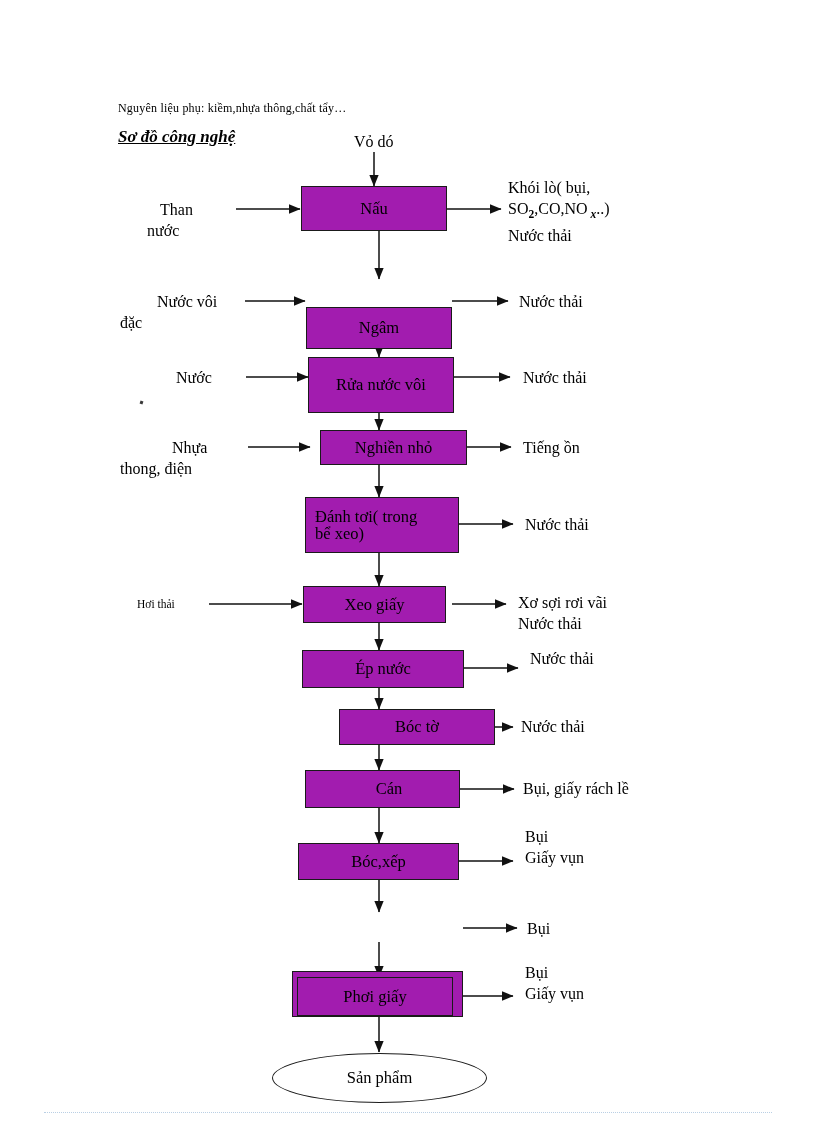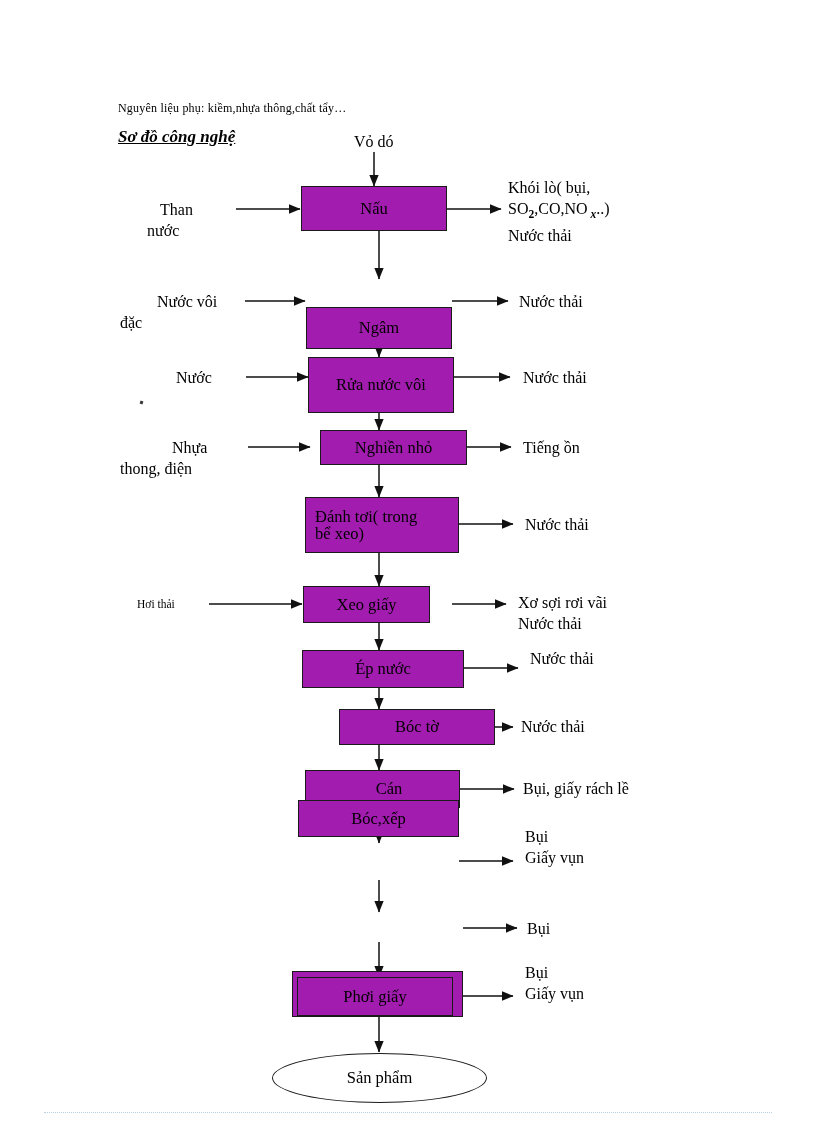--- a/index.html
+++ b/index.html
@@ -137,37 +137,37 @@
 
 <div class="abs box" style="left:320px;top:430px;width:147px;height:35px;">
   <span>Nghiền nhỏ</span>
 </div>
 
 <div class="abs box left-align" style="left:305px;top:497px;width:154px;height:56px;">
   <span style="white-space:pre-line;line-height:17px;">Đánh tơi( trong
 bể xeo)</span>
 </div>
 
-<div class="abs box" style="left:303px;top:586px;width:127px;height:37px;">
+<div class="abs box" style="left:303px;top:586px;width:143px;height:37px;">
   <span>Xeo giấy</span>
 </div>
 
 <div class="abs box" style="left:302px;top:650px;width:162px;height:38px;">
   <span>Ép nước</span>
 </div>
 
 <div class="abs box" style="left:303px;top:709px;width:156px;height:36px;margin-left:36px;">
   <span>Bóc tờ</span>
 </div>
 
 <div class="abs box" style="left:305px;top:770px;width:155px;height:38px;padding-left:13px;">
   <span>Cán</span>
 </div>
 
-<div class="abs box" style="left:298px;top:800px;width:161px;height:37px;">
+<div class="abs box" style="left:298px;top:843px;width:161px;height:37px;">
   <span>Bóc,xếp</span>
 </div>
 
 <div class="abs box" style="left:292px;top:951px;width:171px;height:46px;margin-top:20px;">
   <span>Ép .cắt xén</span>
 </div>
 
 <div class="abs box" style="left:297px;top:977px;width:156px;height:39px;">
   <span>Phơi giấy</span>
 </div>

